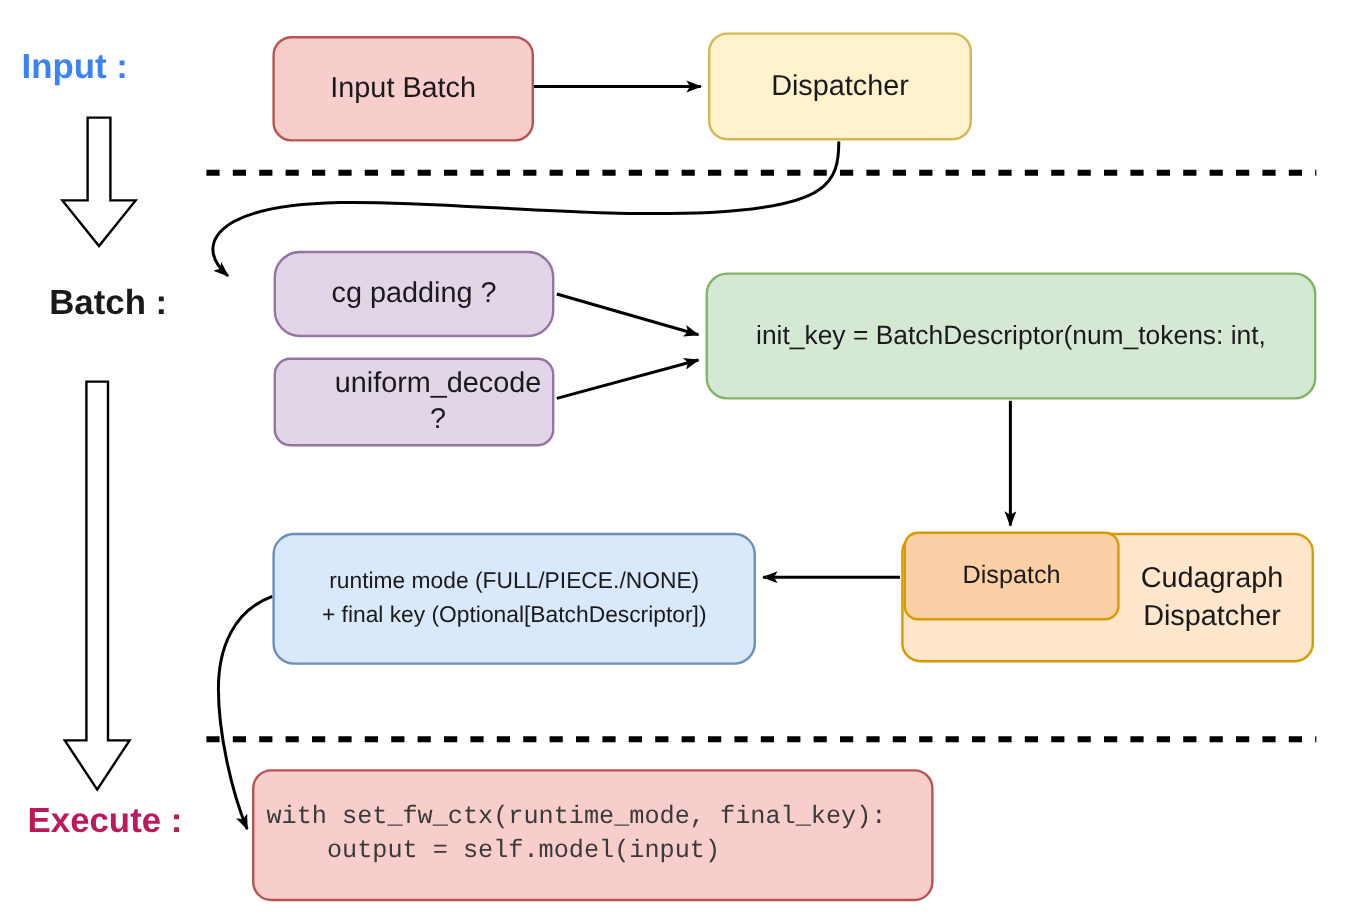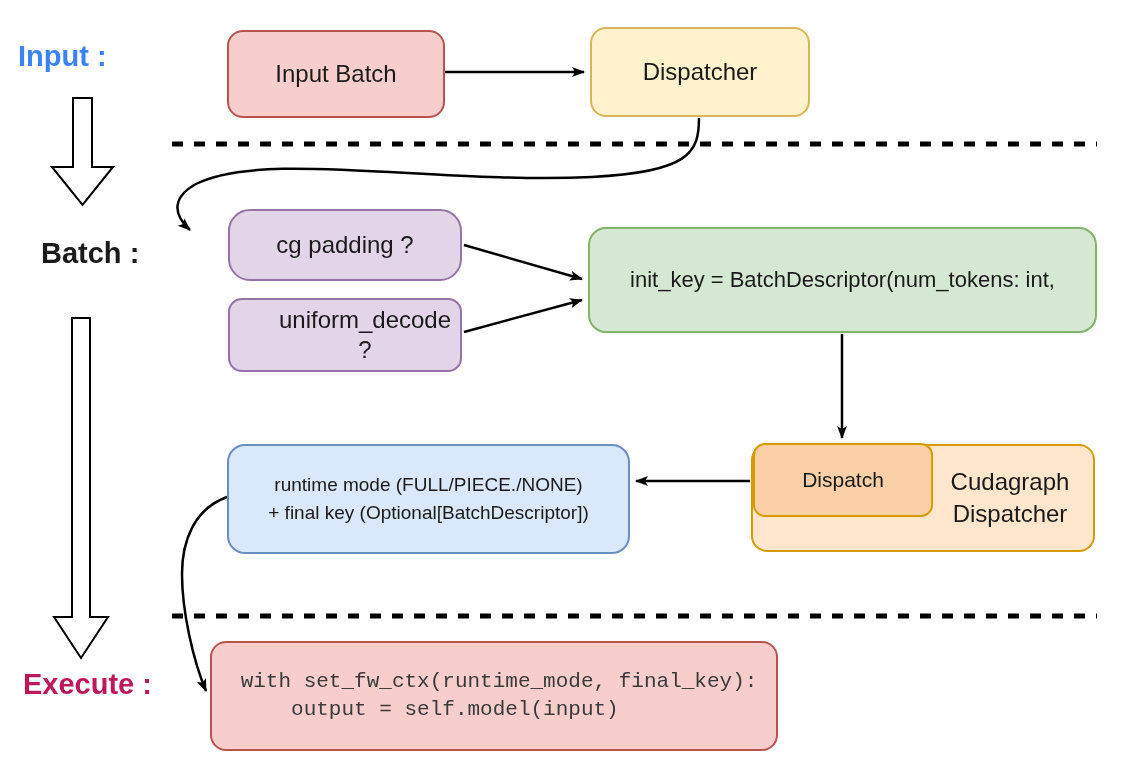--- a/index.html
+++ b/index.html
@@ -12,21 +12,21 @@
   .node{
     position:absolute;z-index:2;box-sizing:border-box;
     display:flex;align-items:center;justify-content:center;text-align:center;
     border:2px solid #000;line-height:1.25;
   }
   .stage-label{
     position:absolute;z-index:2;font-weight:700;font-size:29px;white-space:nowrap;
   }
   .two-line div{white-space:nowrap;}
   .code-box{
-    justify-content:center;align-items:center;
+    justify-content:flex-start;align-items:center;
     font-family:"Liberation Mono","DejaVu Sans Mono",monospace;
     font-size:21px;line-height:28px;text-align:left;
   }
   .code-box .code-lines div{white-space:pre;}
   .cud-outer{justify-content:flex-end;}
   .cud-text{width:166px;font-size:24px;line-height:32px;}
   .fs24{font-size:24px;}
   .fs22{font-size:22px;}
   .fs21{font-size:21px;}
   .fs19{font-size:19px;line-height:1.45;}

